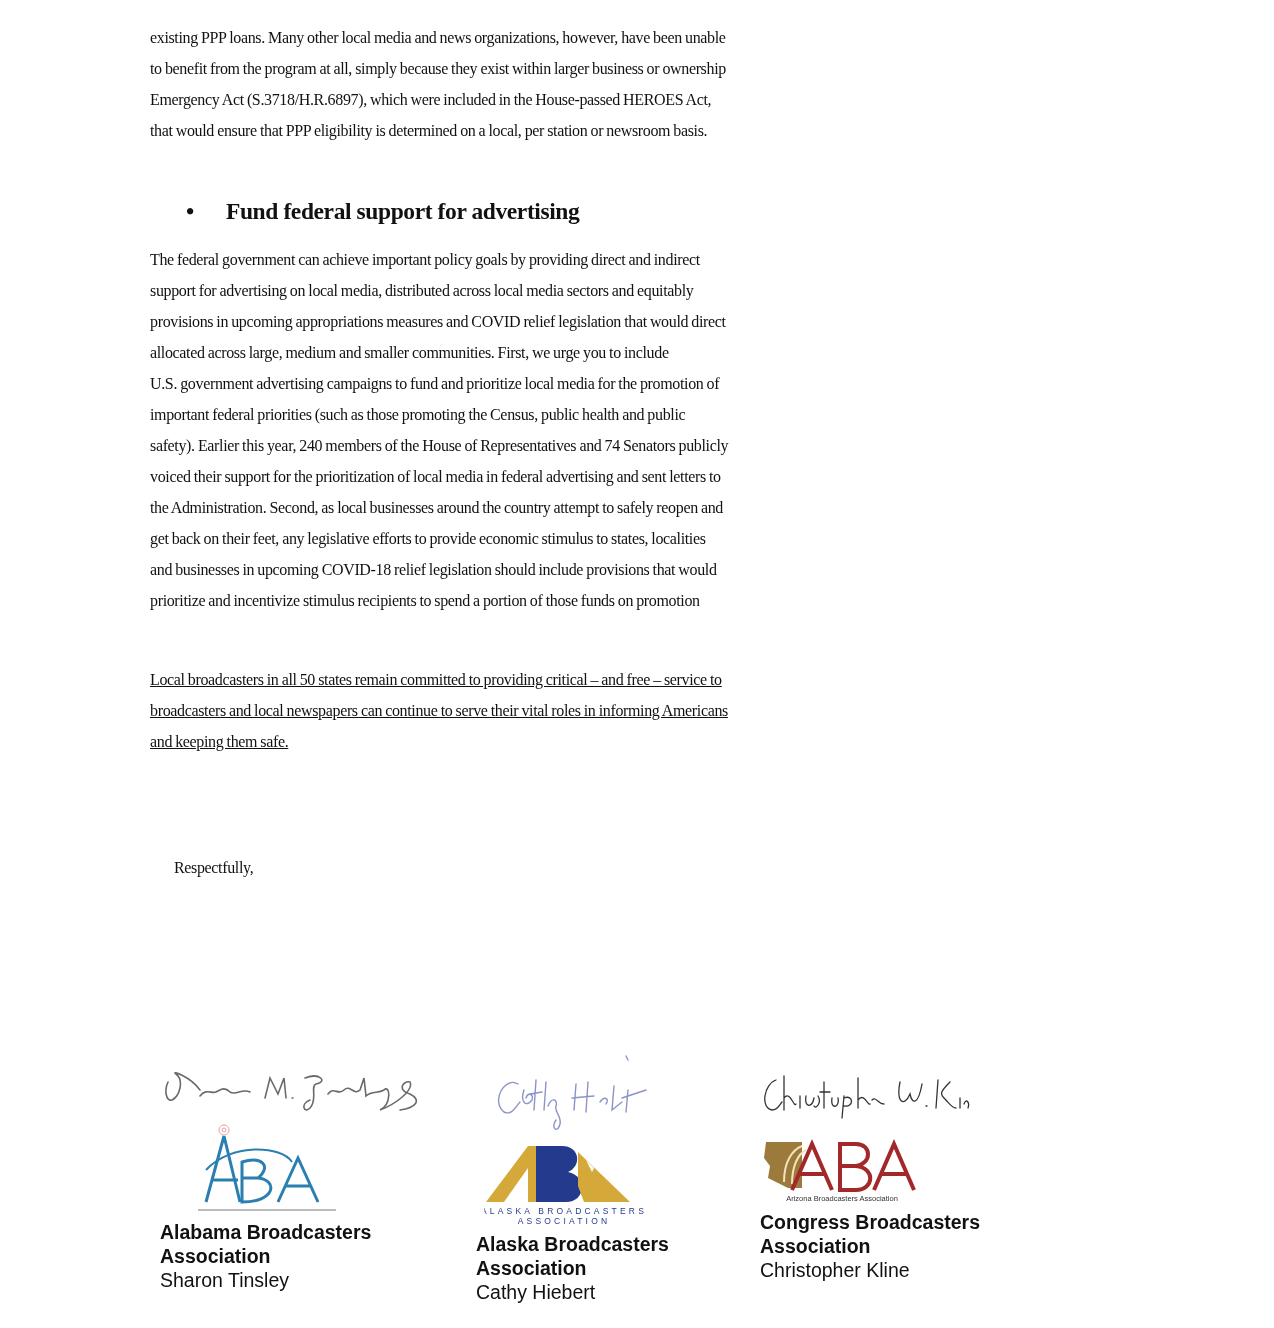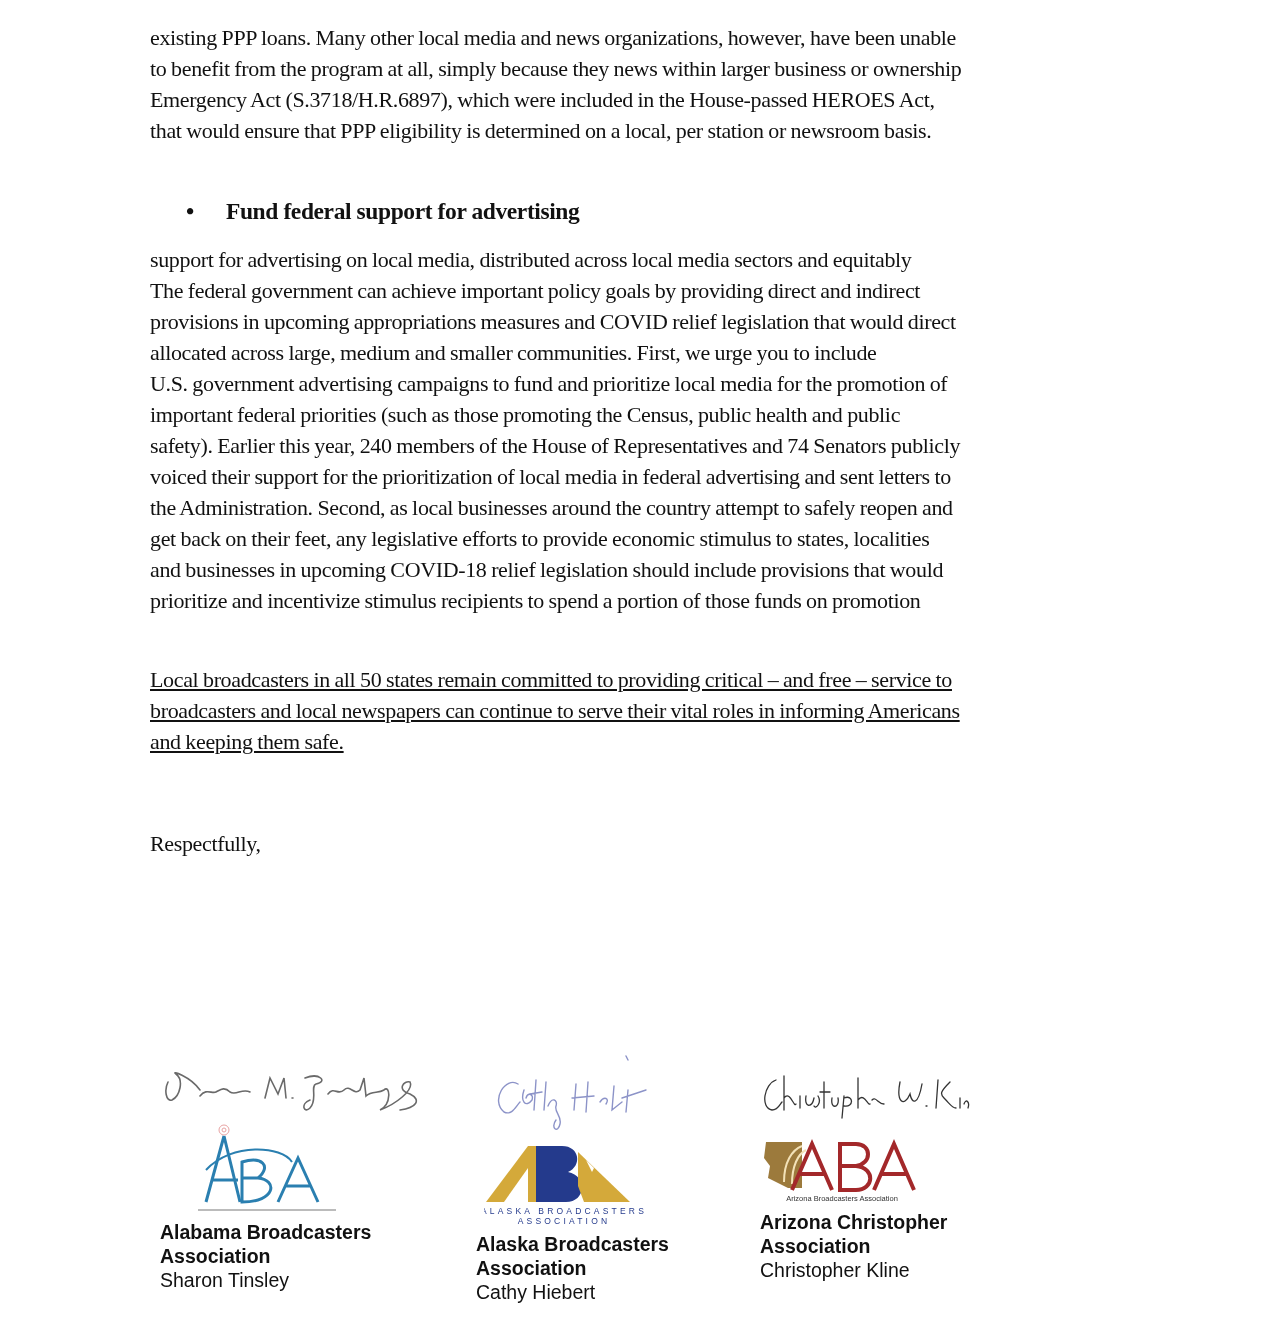--- a/index.html
+++ b/index.html
@@ -1,21 +1,21 @@
 <!DOCTYPE html>
 <html><head>
   <meta charset="utf-8">
   <style>
     html, body { margin: 0; padding: 0; background: #ffffff; }
     body { width: 1274px; height: 1328px; position: relative; overflow: hidden; color: #111; }
     .page { position: absolute; left: 0; top: 0; width: 1274px; height: 1328px; }
     .body-text {
       position: absolute; left: 150px; width: 980px;
       font-family: "Liberation Serif", "DejaVu Serif", serif;
-      font-size: 22px; line-height: 31px; color: #111;
+      font-size: 16px; line-height: 31px; color: #111;
       letter-spacing: -0.35px; word-spacing: -0.5px;
     }
     .para { margin: 0; }
     .bullet-row {
       position: absolute; left: 186px; top: 196px;
       font-family: "Liberation Serif", serif; font-size: 23.5px; line-height: 31px;
       font-weight: bold; color: #111; display: flex; letter-spacing: -0.4px;
     }
     .bullet-dot { width: 40px; }
     .sig-block { position: absolute; }
@@ -29,52 +29,52 @@
       font-size: 19.5px; line-height: 24px; color: #111;
     }
   </style>
 </head>
 <body>
 
 <div class="page">
 
   <div class="body-text" style="top:22px;">
     <div class="para">existing PPP loans. Many other local media and news organizations, however, have been unable</div>
-    <div class="para">to benefit from the program at all, simply because they news within larger business or ownership</div>
+    <div class="para">to benefit from the program at all, simply because they exist within larger business or ownership</div>
     <div class="para">Emergency Act (S.3718/H.R.6897), which were included in the House-passed HEROES Act,</div>
     <div class="para">that would ensure that PPP eligibility is determined on a local, per station or newsroom basis.</div>
   </div>
 
   <div class="bullet-row">
     <span class="bullet-dot">•</span>
     <span>Fund federal support for advertising</span>
   </div>
 
   <div class="body-text" style="top:244px;">
+    <div class="para">The federal government can achieve important policy goals by providing direct and indirect</div>
     <div class="para">support for advertising on local media, distributed across local media sectors and equitably</div>
-    <div class="para">The federal government can achieve important policy goals by providing direct and indirect</div>
     <div class="para">provisions in upcoming appropriations measures and COVID relief legislation that would direct</div>
     <div class="para">allocated across large, medium and smaller communities. First, we urge you to include</div>
     <div class="para">U.S. government advertising campaigns to fund and prioritize local media for the promotion of</div>
     <div class="para">important federal priorities (such as those promoting the Census, public health and public</div>
     <div class="para">safety).  Earlier this year, 240 members of the House of Representatives and 74 Senators publicly</div>
     <div class="para">voiced their support for the prioritization of local media in federal advertising and sent letters to</div>
     <div class="para">the Administration. Second, as local businesses around the country attempt to safely reopen and</div>
     <div class="para">get back on their feet, any legislative efforts to provide economic stimulus to states, localities</div>
     <div class="para">and businesses in upcoming COVID-18 relief legislation should include provisions that would</div>
     <div class="para">prioritize and incentivize stimulus recipients to spend a portion of those funds on promotion</div>
   </div>
 
   <div class="body-text" style="top:664px;text-decoration:underline;">
     <div class="para">Local broadcasters in all 50 states remain committed to providing critical – and free – service to</div>
     <div class="para">broadcasters and local newspapers can continue to serve their vital roles in informing Americans</div>
     <div class="para">and keeping them safe.</div>
   </div>
 
-  <div class="body-text" style="top:828px;">Respectfully,</div>
+  <div class="body-text" style="top:852px;margin-left:24px;">Respectfully,</div>
 
   <div class="sig-block" style="left:160px; top:1060px;">
     <svg class="sig-svg" width="270" height="60" viewBox="0 0 270 60">
       <path d="M8 22 C 4 30, 6 42, 12 40 C 20 36, 24 20, 16 14 C 10 10, 30 16, 40 30 M 40 36 C 46 28, 52 34, 56 32 C 60 30, 64 26, 70 32 C 76 36, 82 28, 90 32 M 105 38 L 110 18 L 118 34 L 124 18 L 126 38 M 132 38 l 1 0 M 145 18 C 160 12, 168 22, 156 24 C 150 26, 158 40, 150 48 C 144 54, 140 44, 150 40 M 168 34 C 174 26, 178 36, 184 30 C 190 24, 194 36, 200 30 L 204 18 L 206 36 C 212 30, 218 34, 224 30 C 230 24, 232 44, 220 50 C 236 44, 254 30, 250 22 C 244 20, 236 30, 250 34 C 262 40, 256 48, 240 50" fill="none" stroke="#6a6a6a" stroke-width="1.6" stroke-linecap="round"></path>
     </svg>
     <svg class="sig-svg" width="150" height="96" viewBox="0 0 150 96" style="margin-left:32px; margin-top:2px;">
       <circle cx="32" cy="8" r="5" fill="none" stroke="#e8a3a3" stroke-width="1"></circle>
       <circle cx="32" cy="8" r="2" fill="none" stroke="#e8a3a3" stroke-width="1"></circle>
       <path d="M32 14 L14 80 M32 14 L48 80 M20 58 L46 58" stroke="#2a7fb0" stroke-width="3" fill="none"></path>
       <path d="M50 80 L50 40 C 70 34, 80 44, 66 56 C 86 58, 84 80, 50 80 Z M50 56 L 66 56" stroke="#2a7fb0" stroke-width="3" fill="none"></path>
@@ -110,18 +110,18 @@
       <path d="M16 12 C 4 16, 0 40, 12 42 C 18 42, 20 36, 22 34 M 24 8 L 24 42 M 24 30 C 30 22, 34 40, 36 36 M 40 28 L 40 40 M 46 28 C 44 40, 52 40, 54 30 M 58 28 C 62 34, 56 42, 54 38 M 64 14 L 64 40 M 60 24 L 70 24 M 72 30 C 70 42, 80 40, 78 30 M 84 28 L 82 50 M 84 30 C 94 26, 94 40, 84 38 M 98 10 L 98 40 M 98 32 C 104 24, 108 38, 110 36 M 112 32 C 116 28, 118 36, 124 36 M 140 14 C 136 34, 144 40, 150 26 C 152 36, 158 38, 162 16 M 166 38 l 1 0 M 178 12 L 176 40 M 190 14 C 180 24, 180 26, 184 30 C 190 36, 192 40, 196 40 M 200 30 L 200 40 M 204 36 C 206 30, 210 34, 208 40" fill="none" stroke="#333" stroke-width="1.3" stroke-linecap="round"></path>
     </svg>
     <svg class="sig-svg" width="160" height="66" viewBox="0 0 160 66" style="margin-left:2px; margin-top:14px;">
       <polygon points="4,4 40,4 40,50 26,50 6,40 8,28 2,20" fill="#9c7a3c"></polygon>
       <path d="M22 44 C 22 24, 30 12, 40 8 M 30 46 C 30 28, 36 16, 44 12" stroke="#f3e2b8" stroke-width="2" fill="none"></path>
       <path d="M30 52 L50 6 L70 52 M38 36 L62 36" stroke="#a3282a" stroke-width="4" fill="none"></path>
       <path d="M78 52 L78 6 L94 6 C 110 6, 110 26, 94 28 C 114 30, 112 52, 94 52 Z M78 28 L94 28" stroke="#a3282a" stroke-width="4" fill="none"></path>
       <path d="M112 52 L132 6 L152 52 M120 36 L144 36" stroke="#a3282a" stroke-width="4" fill="none"></path>
       <text x="80" y="63" text-anchor="middle" font-family="Liberation Sans, sans-serif" font-size="7.5" fill="#333">Arizona Broadcasters Association</text>
     </svg>
-    <div class="org-name" style="margin-top:6px;">Arizona Christopher</div>
+    <div class="org-name" style="margin-top:6px;">Congress Broadcasters</div>
     <div class="org-name">Association</div>
     <div class="person">Christopher Kline</div>
   </div>
 
 </div>
 
 </body></html>

